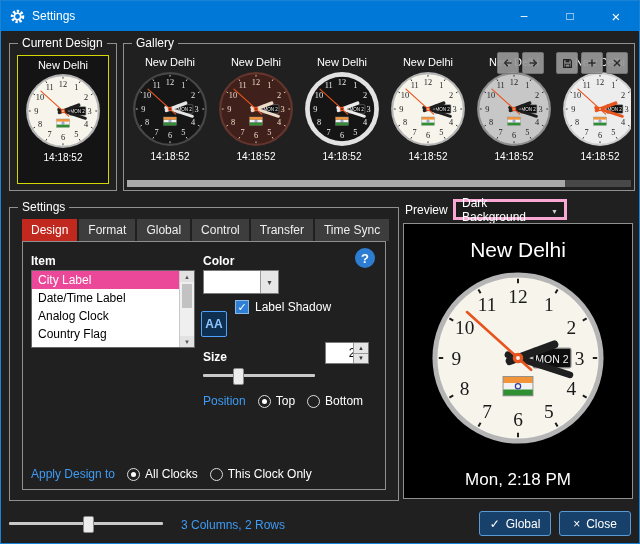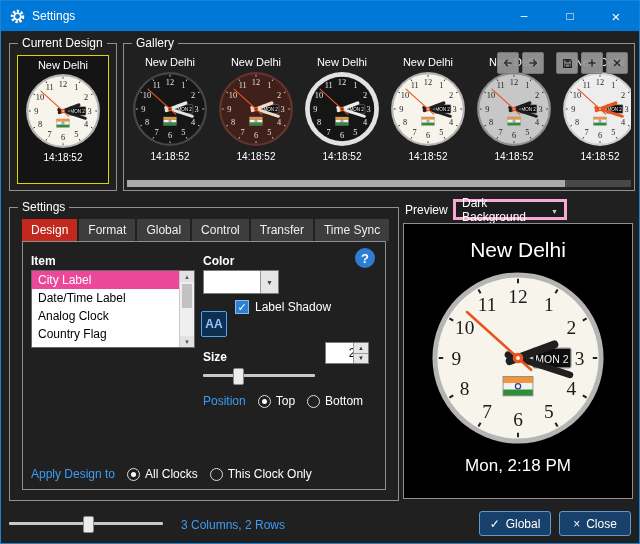--- a/index.html
+++ b/index.html
@@ -81,21 +81,21 @@
   .radio-item{display:flex;align-items:center;gap:5px;}
   .radio{width:13px;height:13px;border:1px solid #dcdcdc;border-radius:50%;position:relative;box-sizing:border-box;}
   .radio.selected::after{content:"";position:absolute;left:3px;top:3px;width:5px;height:5px;border-radius:50%;background:#fff;}
   
   .preview-label{position:absolute;left:404px;top:202px;font-size:12px;}
   .preview-select{position:absolute;left:452px;top:198px;width:114px;height:21px;background:#1c1c1c;border:3px solid #f9a8d4;color:#fff;font-size:12px;display:flex;align-items:center;justify-content:space-between;padding:0 6px;box-sizing:border-box;}
   .preview-select .chev::after{content:"▼";font-size:7px;color:#ccc;}
   .preview-panel{position:absolute;left:402px;top:222px;width:230px;height:276px;background:#000;border:1px solid #8f8f8f;display:flex;flex-direction:column;align-items:center;box-sizing:border-box;}
   .pv-city{font-size:21px;margin-top:14px;}
   .pv-clock{width:176px;height:176px;margin-top:8px;}
-  .pv-time{font-size:17px;margin-top:10px;}
+  .pv-time{font-size:17px;margin-top:24px;}
   
   .layout-text{position:absolute;left:180px;top:517px;font-size:12px;color:#3e9bf4;}
   .footer-btns{position:absolute;right:8px;top:510px;display:flex;gap:8px;}
   .fbtn{width:72px;height:25px;background:#17406b;border:1px solid #5a9bd5;border-radius:3px;color:#fff;font-size:12px;display:flex;align-items:center;justify-content:center;gap:6px;box-sizing:border-box;}
   .fbtn .ic{font-size:12px;line-height:1;}
 </style>
 </head>
 <body>
 
 <div class="window">

